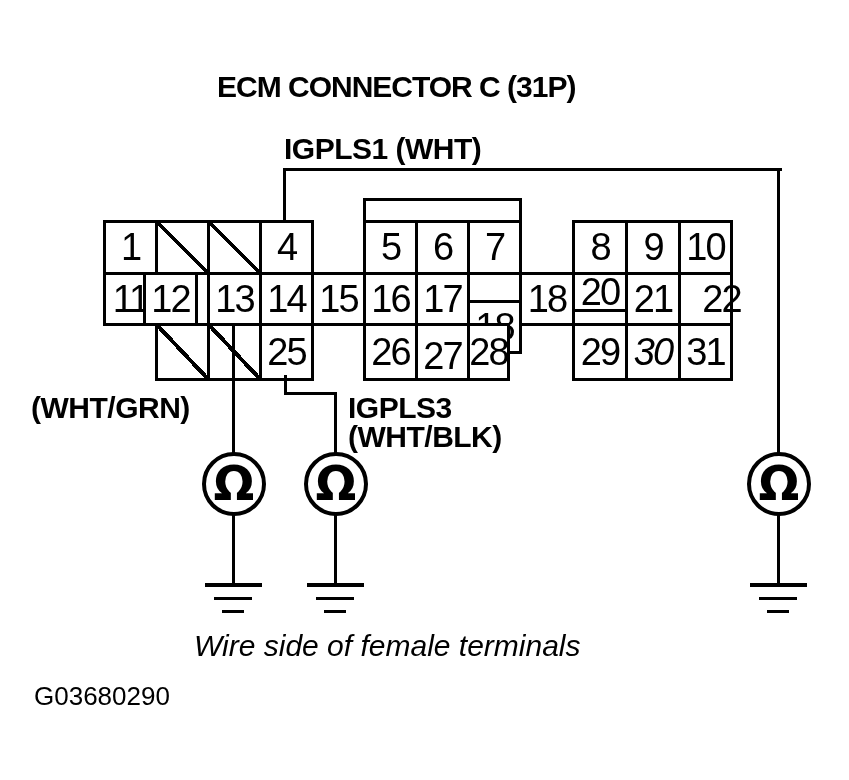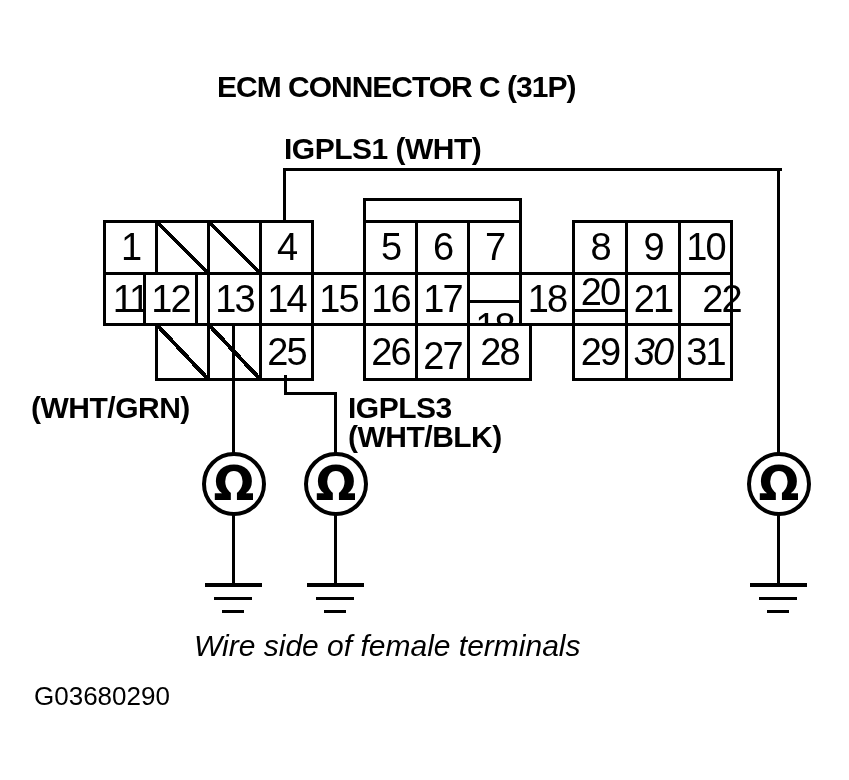--- a/index.html
+++ b/index.html
@@ -133,21 +133,21 @@
       <div class="cell hatched" style="left: 207px; top: 323px; width: 55px; height: 58px;"></div>
       <div class="cell" style="left: 259px; top: 323px; width: 55px; height: 58px;">
         <span>25</span>
       </div>
       <div class="cell" style="left: 363px; top: 323px; width: 55px; height: 58px;">
         <span>26</span>
       </div>
       <div class="cell" style="left: 415px; top: 323px; width: 55px; height: 58px; align-items: flex-end;">
         <span>27</span>
       </div>
-      <div class="cell" style="left: 467px; top: 323px; width: 65px; height: 58px; text-align: center;">
+      <div class="cell" style="left: 467px; top: 323px; width: 43px; height: 58px; text-align: center;">
         <span>28</span>
       </div>
       <div class="cell" style="left: 572px; top: 323px; width: 56px; height: 58px;">
         <span>29</span>
       </div>
       <div class="cell" style="left: 625px; top: 323px; width: 56px; height: 58px; font-style: italic;">
         <span>30</span>
       </div>
       <div class="cell" style="left: 678px; top: 323px; width: 55px; height: 58px;">
         <span>31</span>

